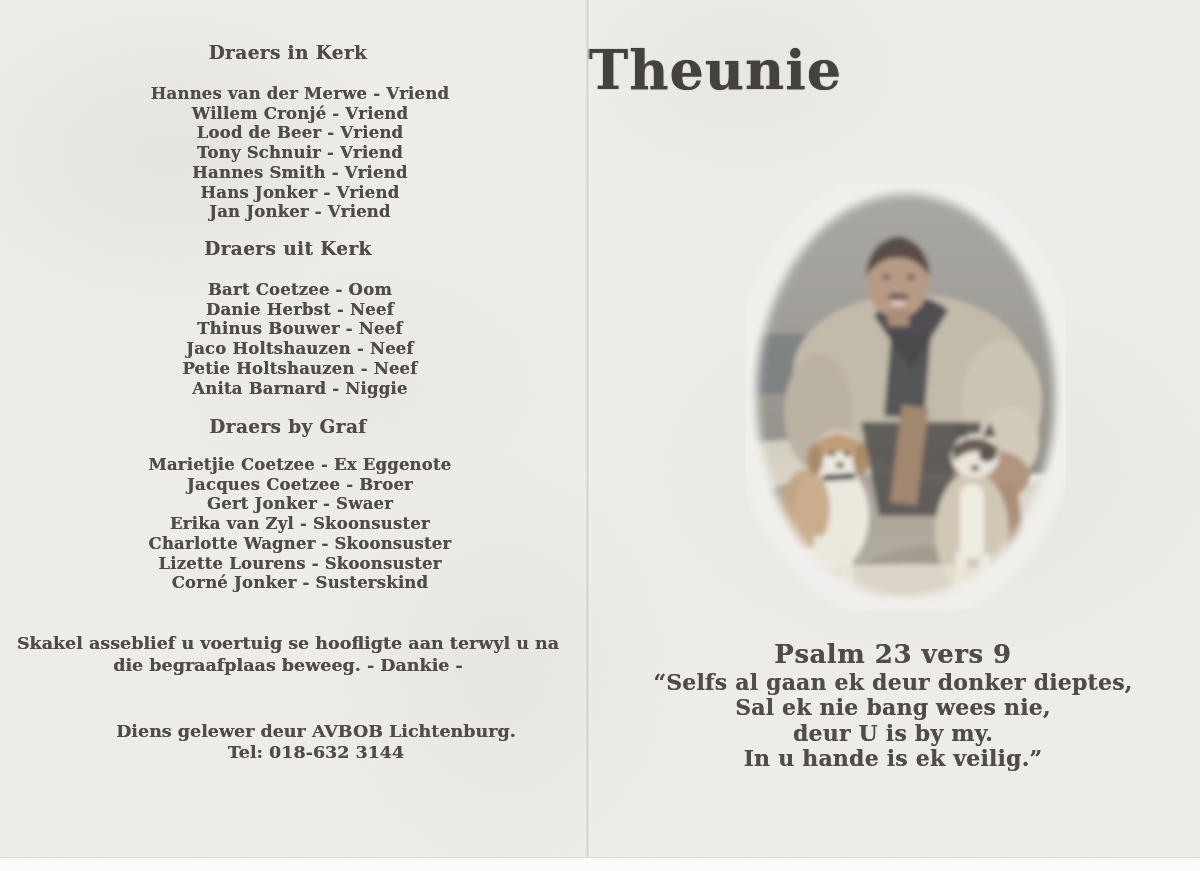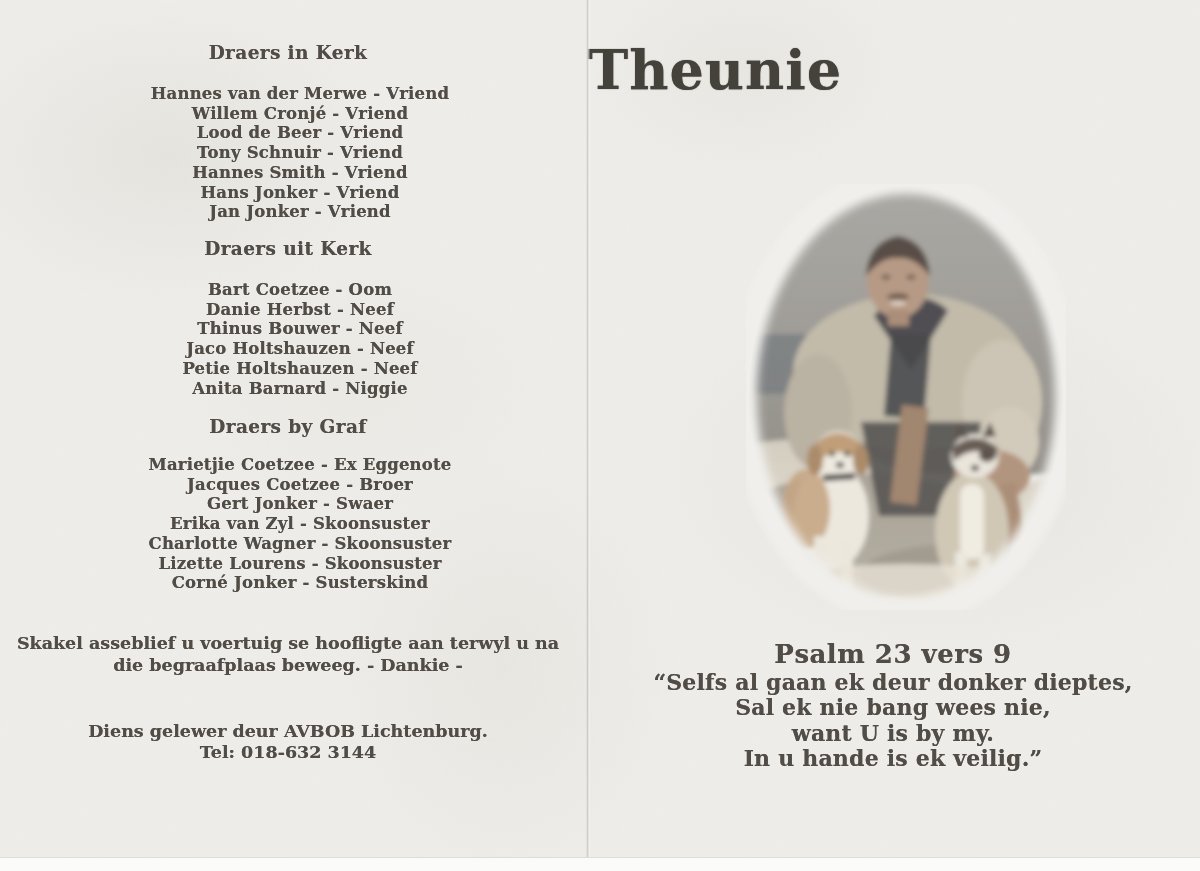--- a/index.html
+++ b/index.html
@@ -27,21 +27,21 @@
   .scanner-strip{
     position:absolute;left:0;top:857px;width:1200px;height:14px;
     background:#fbfbfa;border-top:1px solid #dddcd8;
   }
   .ink{color:#514c46;font-weight:700;text-shadow:0 0 0.6px rgba(81,76,70,0.75);}
   
   .page-left{position:absolute;left:0;top:0;width:588px;height:857px;}
   .sec-heading{position:absolute;left:0;width:576px;text-align:center;font-size:18.5px;letter-spacing:0.4px;}
   .name-list{position:absolute;left:0;width:576px;text-align:center;font-size:16.5px;line-height:19.7px;letter-spacing:0.2px;padding-left:12px;}
   .notice{position:absolute;left:8px;top:633px;width:560px;text-align:center;font-size:17.5px;line-height:21.5px;}
-  .provider{position:absolute;left:0;top:721px;width:576px;text-align:center;font-size:17.5px;line-height:21px;}
+  .provider{position:absolute;left:0;top:721px;width:576px;text-align:center;font-size:17.5px;line-height:21px;padding-left:28px;}
   
   .page-right{position:absolute;left:588px;top:0;width:612px;height:857px;}
   .memorial-title{
     position:absolute;left:0;top:38px;width:610px;text-align:left;
     font-size:54px;letter-spacing:1px;color:#45413b;font-weight:700;
     text-shadow:0 0 1px rgba(69,65,59,0.9);
   }
   .portrait{position:absolute;left:158px;top:184px;width:320px;height:426px;}
   .portrait svg{filter:saturate(0.8) contrast(0.95) brightness(1.03) blur(0.4px);}
   .psalm-heading{position:absolute;left:0;top:639px;width:610px;text-align:center;font-size:26px;letter-spacing:0.5px;}
@@ -185,20 +185,20 @@
           <rect x="-10" y="-10" width="340" height="446" fill="#ffffff" opacity="0.08"></rect>
         </g>
         <ellipse cx="160" cy="212" rx="162" ry="215" fill="none" stroke="#efeeea" stroke-width="26" filter="url(#feather)"></ellipse>
       </svg>
     </div>
 
     <div class="psalm-heading ink">Psalm 23 vers 9</div>
     <div class="psalm-lines ink">
         <div>“Selfs al gaan ek deur donker dieptes,</div>
         <div>Sal ek nie bang wees nie,</div>
-        <div>want U is by my.</div>
+        <div>deur U is by my.</div>
         <div>In u hande is ek veilig.”</div>
       </div>
   </div>
 
   <div class="fold"></div>
   <div class="scanner-strip"></div>
 </div>
 
 </body></html>

